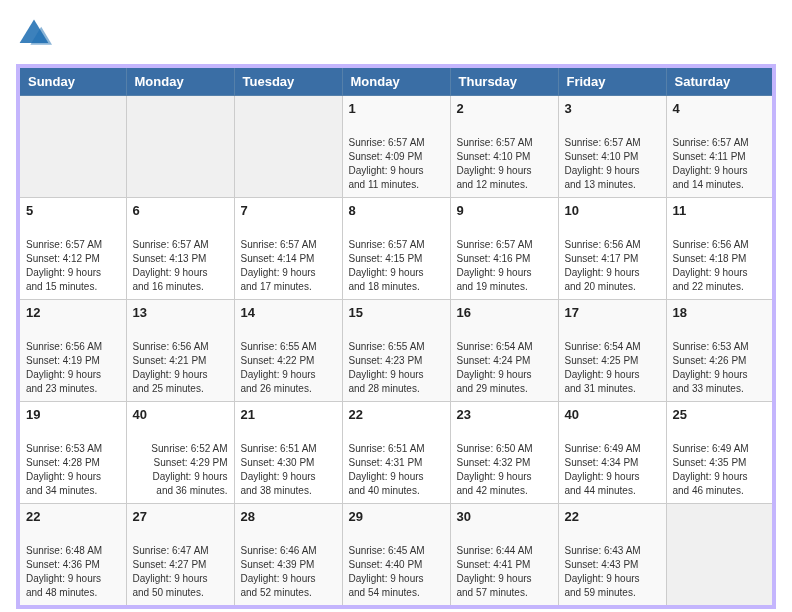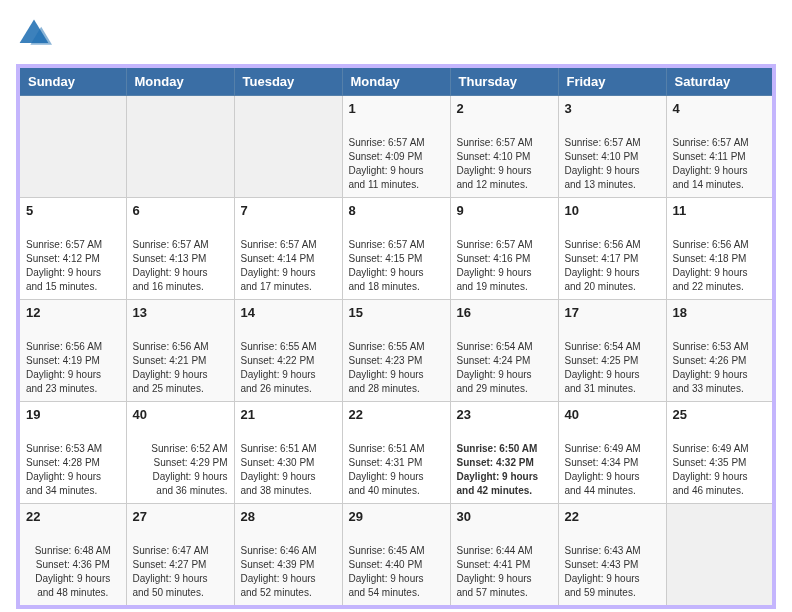--- a/index.html
+++ b/index.html
@@ -280,21 +280,21 @@
         </td>
         <td>
           <div class="day-number">22</div>
           <div class="day-info" style="white-space: pre-line;">Sunrise: 6:51 AM
 Sunset: 4:31 PM
 Daylight: 9 hours
 and 40 minutes.</div>
         </td>
         <td>
           <div class="day-number">23</div>
-          <div class="day-info" style="white-space: pre-line; font-weight: bold;">Sunrise: 6:50 AM
+          <div class="day-info" style="white-space: pre-line;">Sunrise: 6:50 AM
 Sunset: 4:32 PM
 Daylight: 9 hours
 and 42 minutes.</div>
         </td>
         <td>
           <div class="day-number">40</div>
           <div class="day-info" style="white-space: pre-line;">Sunrise: 6:49 AM
 Sunset: 4:34 PM
 Daylight: 9 hours
 and 44 minutes.</div>
@@ -303,21 +303,21 @@
           <div class="day-number">25</div>
           <div class="day-info" style="white-space: pre-line;">Sunrise: 6:49 AM
 Sunset: 4:35 PM
 Daylight: 9 hours
 and 46 minutes.</div>
         </td>
       </tr>
       <tr>
         <td>
           <div class="day-number">22</div>
-          <div class="day-info" style="white-space: pre-line; text-align: center;">Sunrise: 6:48 AM
+          <div class="day-info" style="white-space: pre-line;">Sunrise: 6:48 AM
 Sunset: 4:36 PM
 Daylight: 9 hours
 and 48 minutes.</div>
         </td>
         <td>
           <div class="day-number">27</div>
           <div class="day-info" style="white-space: pre-line;">Sunrise: 6:47 AM
 Sunset: 4:27 PM
 Daylight: 9 hours
 and 50 minutes.</div>

